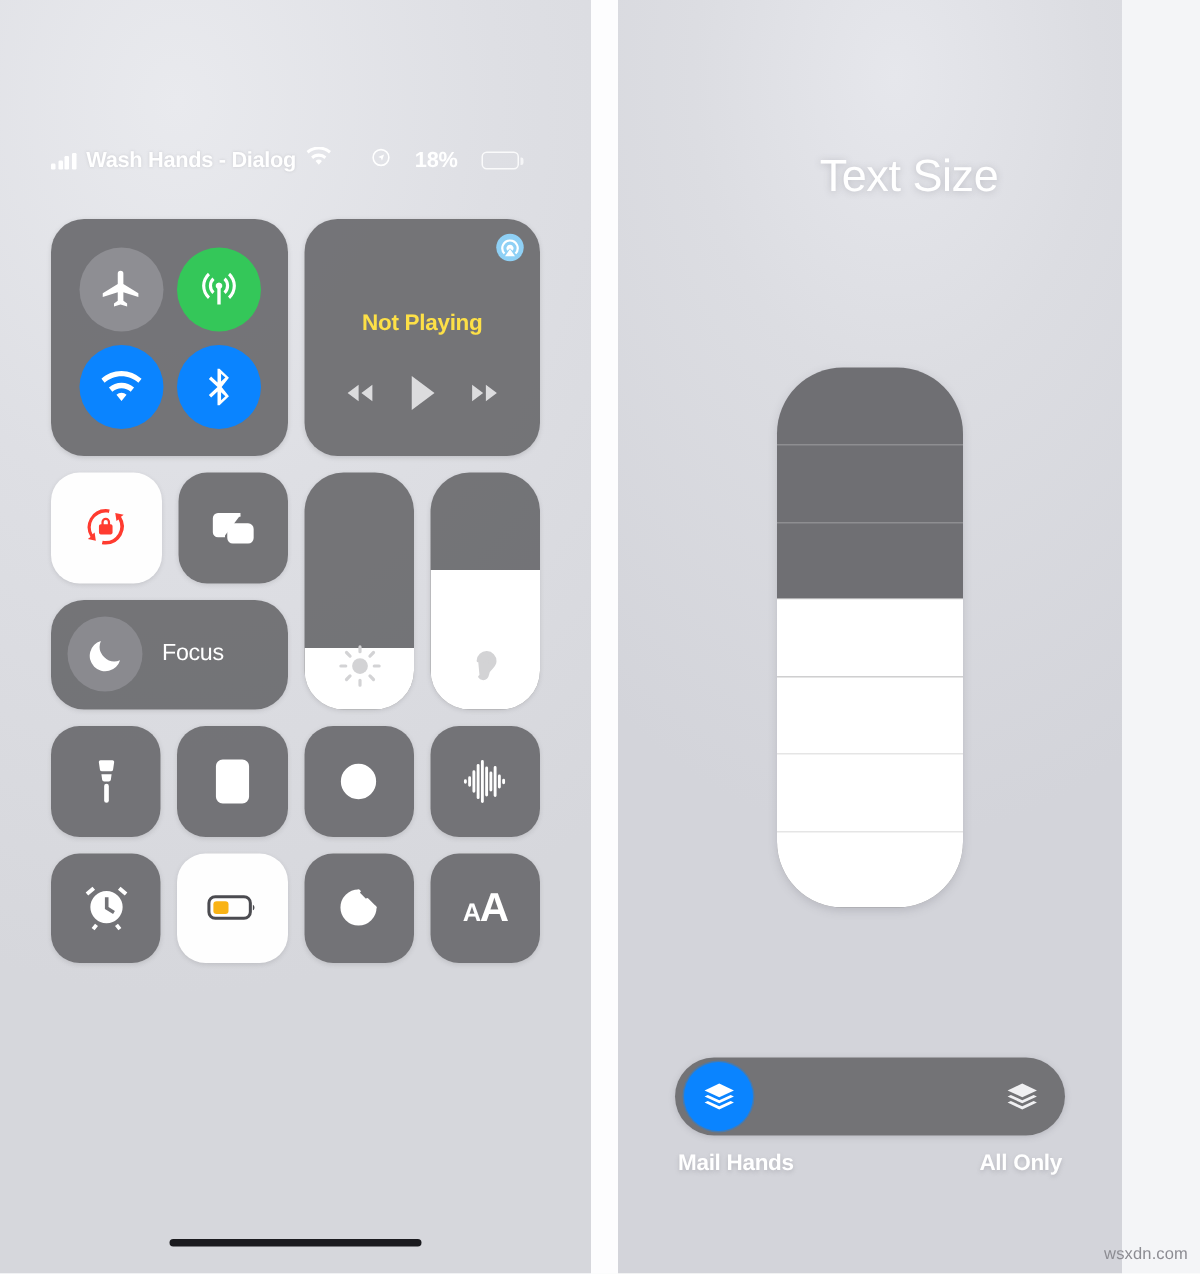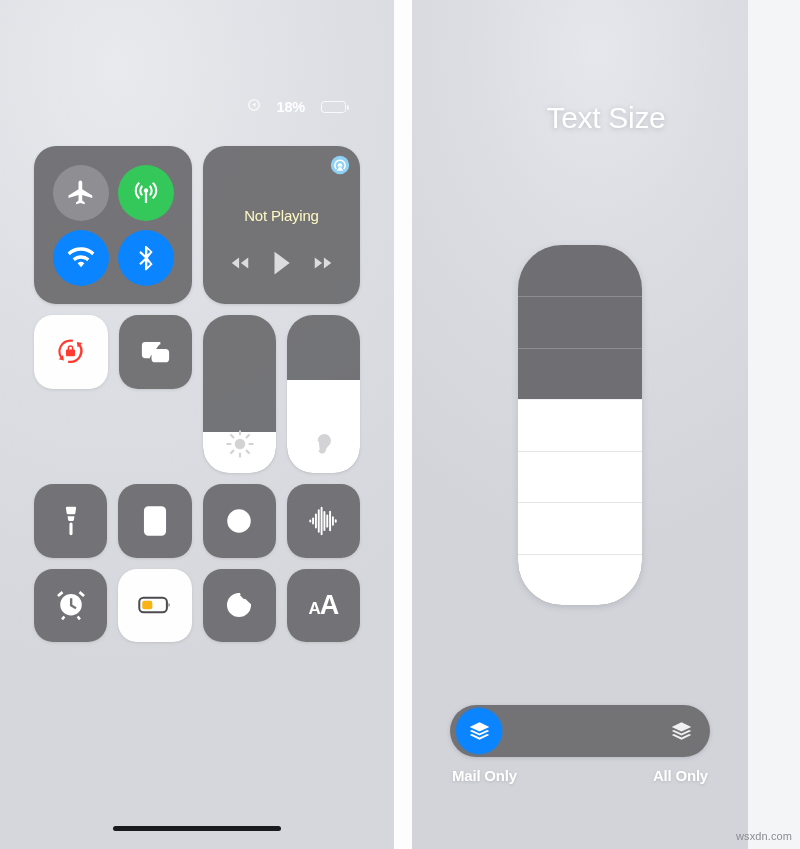--- a/index.html
+++ b/index.html
@@ -103,21 +103,21 @@
   .circ svg { width: 30px; height: 30px; fill: #fff; }
 
   
   .media {
     width: 157px; height: 158px; position: relative;
     display: flex; flex-direction: column; align-items: center;
     justify-content: center;
   }
   .airplay-badge { position: absolute; top: 9px; right: 10px; width: 20px; height: 20px; }
   .media-title {
-    color: #fef9c3; font-size: 15px; font-weight: 400;
+    color: #fde047; font-size: 15px; font-weight: 700;
     letter-spacing: -.2px; margin-top: -20px;
   }
   .media-ctrls {
     position: absolute; bottom: 24px; left: 0; right: 0;
     display: flex; align-items: center; justify-content: space-around;
     padding: 0 16px;
   }
   .media-ctrls svg { fill: #dcdcde; }
 
   
@@ -249,20 +249,34 @@
 </style>
 </head>
 <body>
 
 <div class="screenshot">
 
   <div class="panel panel-left">
     <div class="bg"></div>
 
     <div class="statusbar">
+      <div class="sb-left">
+        <span class="bars">
+          <i></i>
+            <i></i>
+            <i></i>
+            <i></i>
+        </span>
+        <span class="sb-carrier">Wash Hands - Dialog</span>
+        <span>
+          <svg width="17" height="13" viewBox="0 0 24 18" fill="#fff">
+            <path d="M12 16.5l3-3.6a4.6 4.6 0 0 0-6 0l3 3.6zM12 9.1c2 0 3.9.7 5.3 2l1.9-2.3A11.3 11.3 0 0 0 12 6c-2.7 0-5.2 1-7.2 2.8l1.9 2.3c1.4-1.3 3.3-2 5.3-2zM12 2.2c3.7 0 7.1 1.4 9.7 3.7l1.8-2.2A16.9 16.9 0 0 0 12-.6C7.6-.6 3.6.9.5 3.7l1.8 2.2C4.9 3.6 8.3 2.2 12 2.2z"></path>
+          </svg>
+        </span>
+      </div>
       <div class="sb-right">
         <span>
           <svg width="14" height="14" viewBox="0 0 24 24" fill="none" stroke="#fff" stroke-width="1.8">
             <circle cx="12" cy="12" r="9"></circle>
             <path d="M15.5 8.5l-6.8 2.8 3.2 1.2 1.2 3.2z" fill="#fff" stroke="none"></path>
           </svg>
         </span>
         <span class="sb-batt-pct">18%</span>
         <span class="batt-shell">
           <span class="batt-fill" style="width:28%"></span>
@@ -338,20 +352,28 @@
                 <path d="M14.4 10.6h-.3V9.5a2.1 2.1 0 0 0-4.2 0v1.1h-.3c-.5 0-.9.4-.9.9v3.1c0 .5.4.9.9.9h4.8c.5 0 .9-.4.9-.9v-3.1c0-.5-.4-.9-.9-.9zm-3.4-1.1a1 1 0 0 1 2 0v1.1h-2V9.5z"></path>
               </svg>
             </div>
             <div class="tile">
               <svg viewBox="0 0 24 24" fill="none" stroke="#fff" stroke-width="1.8" stroke-linejoin="round">
                 <path d="M15.5 6H4.6A1.6 1.6 0 0 0 3 7.6v6.8A1.6 1.6 0 0 0 4.6 16H8"></path>
                 <rect x="10" y="11" width="11" height="8" rx="1.8"></rect>
               </svg>
             </div>
           </div>
+          <div class="focus-pill">
+            <span class="focus-circ">
+              <svg viewBox="0 0 24 24">
+                  <path d="M20.5 15.3A8.8 8.8 0 0 1 9.1 3.8a9.2 9.2 0 1 0 11.4 11.5z"></path>
+                </svg>
+            </span>
+            <span class="focus-label">Focus</span>
+          </div>
         </div>
 
         <div class="vslider">
           <span class="fill" style="height:26%"></span>
           <span class="glyph">
             <svg viewBox="0 0 24 24">
               <circle cx="12" cy="12" r="4.2"></circle>
               <g stroke="#d3d3d5" stroke-width="1.7" stroke-linecap="round">
                 <path d="M12 1.8v2.6M12 19.6v2.6M1.8 12h2.6M19.6 12h2.6M4.8 4.8l1.9 1.9M17.3 17.3l1.9 1.9M19.2 4.8l-1.9 1.9M6.7 17.3l-1.9 1.9"></path>
               </g>
@@ -470,20 +492,20 @@
         </span>
         <span class="tgl-opt unsel">
           <svg viewBox="0 0 24 24">
             <path d="M12 3.2L2.6 7.6 12 12l9.4-4.4L12 3.2z"></path>
             <path d="M12 13.9L4.7 10.5l-2.1 1 9.4 4.4 9.4-4.4-2.1-1L12 13.9z"></path>
             <path d="M12 17.8l-7.3-3.4-2.1 1L12 19.8l9.4-4.4-2.1-1-7.3 3.4z"></path>
           </svg>
         </span>
       </div>
       <div class="ts-labels">
-        <span>Mail Only</span>
+        <span>Mail Hands</span>
         <span>All Only</span>
       </div>
     </div>
   </div>
 
   <div class="watermark">wsxdn.com</div>
 </div>
 
 </body></html>

